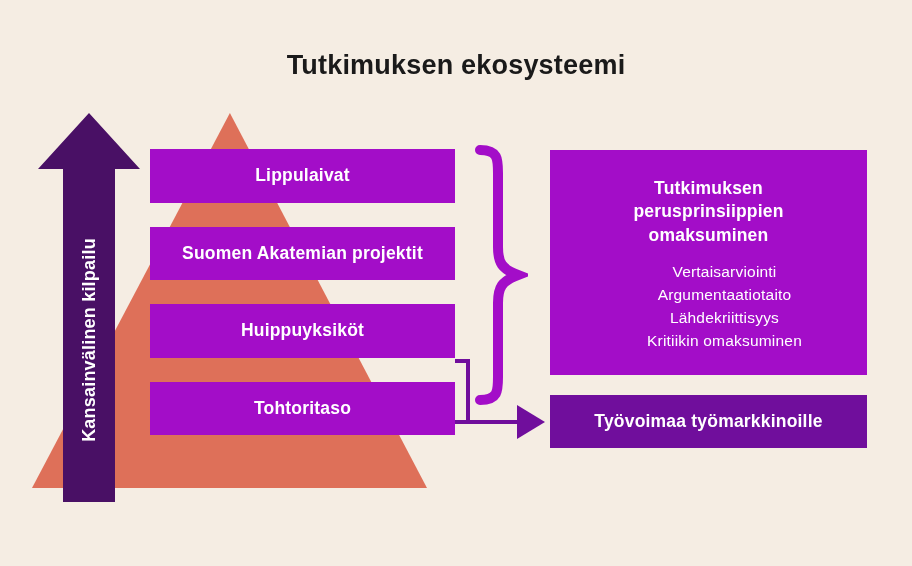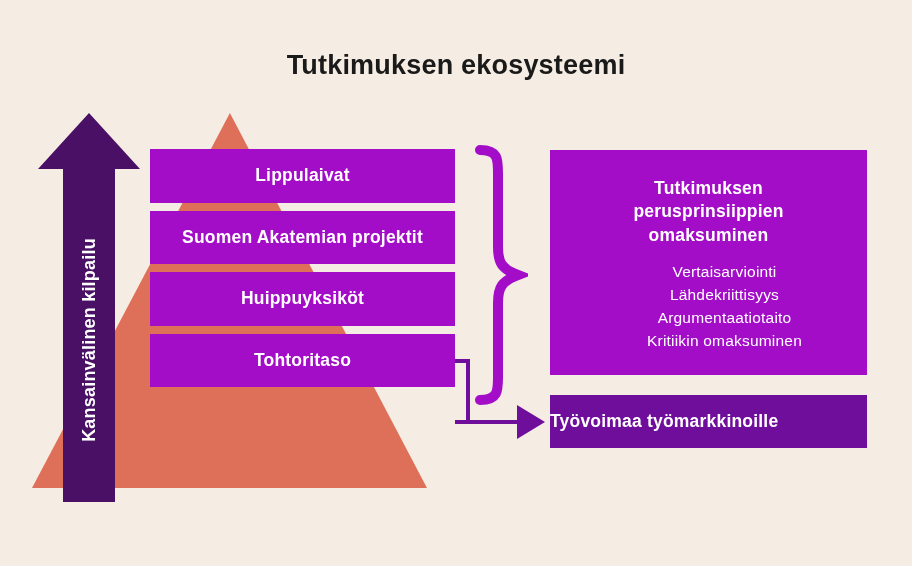--- a/index.html
+++ b/index.html
@@ -27,21 +27,21 @@
   .arrow-label{
     position:absolute;left:89px;top:340px;
     transform:translate(-50%,-50%) rotate(-90deg);
     white-space:nowrap;
     color:var(--white,#FFFFFF);
     font-size:18px;font-weight:700;letter-spacing:.2px;
     z-index:3;
   }
   .bars{
     position:absolute;left:150px;top:149px;width:305px;
-    display:flex;flex-direction:column;gap:8px;
+    display:flex;flex-direction:column;gap:24px;
     z-index:2;
   }
   .bar{
     height:53.5px;
     background:var(--magenta,#A30DC8);
     display:flex;align-items:center;justify-content:center;
     color:var(--white,#FFFFFF);
     font-size:17.5px;font-weight:700;letter-spacing:.2px;
     text-align:center;
   }
@@ -60,21 +60,21 @@
     font-size:17.5px;font-weight:700;line-height:1.33;letter-spacing:.2px;
   }
   .principles-list{margin-top:13px;}
   .principle-item{
     font-size:15.5px;font-weight:400;line-height:23px;letter-spacing:.2px;margin-left:32px;
   }
   .workforce-box{
     position:absolute;left:550px;top:395px;width:317px;height:53px;
     background:var(--deep_purple,#700E9C);
     color:var(--white,#FFFFFF);
-    display:flex;align-items:center;justify-content:flex-start;
+    display:flex;align-items:center;justify-content:center;
     font-size:17.5px;font-weight:700;letter-spacing:.2px;
     z-index:2;
   }
 </style>
 </head>
 <body>
 
 <div class="stage">
 
   <h1 class="title">Tutkimuksen ekosysteemi</h1>
@@ -109,22 +109,22 @@
   <svg class="connector-svg" width="92" height="86" viewBox="0 0 92 86">
     <polyline points="0,6 13,6 13,67" fill="none" stroke="#700E9C" stroke-width="4"></polyline>
     <line x1="0" y1="67" x2="64" y2="67" stroke="#700E9C" stroke-width="4"></line>
     <polygon points="62,50 62,84 90,67" fill="#700E9C"></polygon>
   </svg>
 
   <div class="principles-box">
     <div class="principles-heading">Tutkimuksen perusprinsiippien omaksuminen</div>
     <div class="principles-list">
       <div class="principle-item">Vertaisarviointi</div>
+      <div class="principle-item">Argumentaatiotaito</div>
       <div class="principle-item">Lähdekriittisyys</div>
-      <div class="principle-item">Argumentaatiotaito</div>
       <div class="principle-item">Kritiikin omaksuminen</div>
     </div>
   </div>
 
   <div class="workforce-box">
     <span>Työvoimaa työmarkkinoille</span>
   </div>
 
 </div>
 

